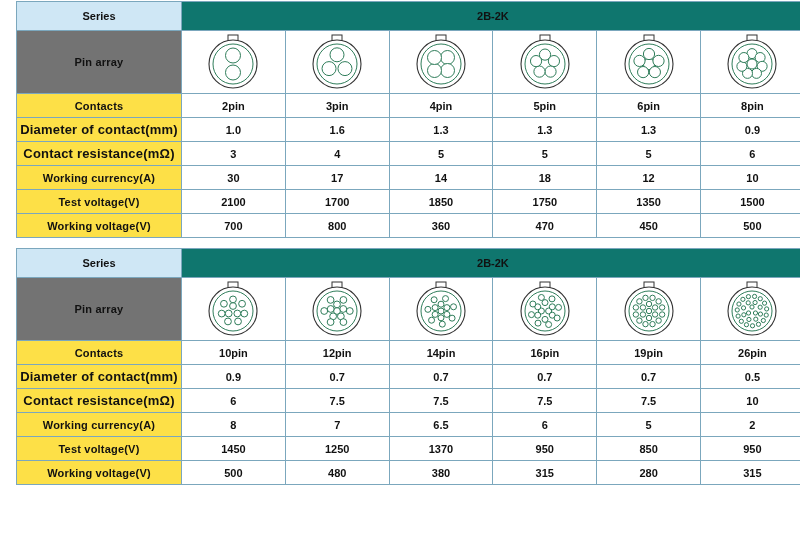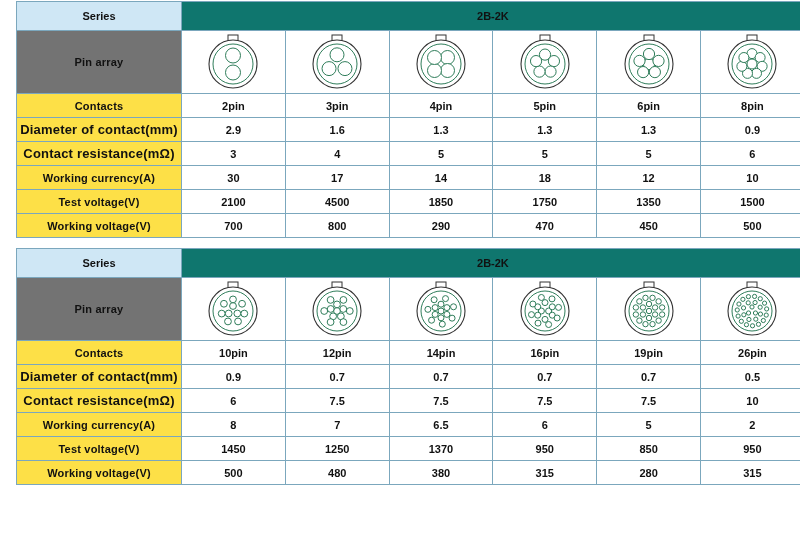--- a/index.html
+++ b/index.html
@@ -194,21 +194,21 @@
         <td class="label">Contacts</td>
         <td class="value">2pin</td>
         <td class="value">3pin</td>
         <td class="value">4pin</td>
         <td class="value">5pin</td>
         <td class="value">6pin</td>
         <td class="value">8pin</td>
       </tr>
       <tr>
         <td class="label small">Diameter of contact(mm)</td>
-        <td class="value">2.9</td>
+        <td class="value">1.0</td>
         <td class="value">1.6</td>
         <td class="value">1.3</td>
         <td class="value">1.3</td>
         <td class="value">1.3</td>
         <td class="value">0.9</td>
       </tr>
       <tr>
         <td class="label small">Contact resistance(mΩ)</td>
         <td class="value">3</td>
         <td class="value">4</td>
@@ -222,31 +222,31 @@
         <td class="value">30</td>
         <td class="value">17</td>
         <td class="value">14</td>
         <td class="value">18</td>
         <td class="value">12</td>
         <td class="value">10</td>
       </tr>
       <tr>
         <td class="label">Test voltage(V)</td>
         <td class="value">2100</td>
-        <td class="value">4500</td>
+        <td class="value">1700</td>
         <td class="value">1850</td>
         <td class="value">1750</td>
         <td class="value">1350</td>
         <td class="value">1500</td>
       </tr>
       <tr>
         <td class="label">Working voltage(V)</td>
         <td class="value">700</td>
         <td class="value">800</td>
-        <td class="value">290</td>
+        <td class="value">360</td>
         <td class="value">470</td>
         <td class="value">450</td>
         <td class="value">500</td>
       </tr>
     </tbody>
   </table>
 
   <table class="spec">
     <colgroup>
       <col class="col-label">

